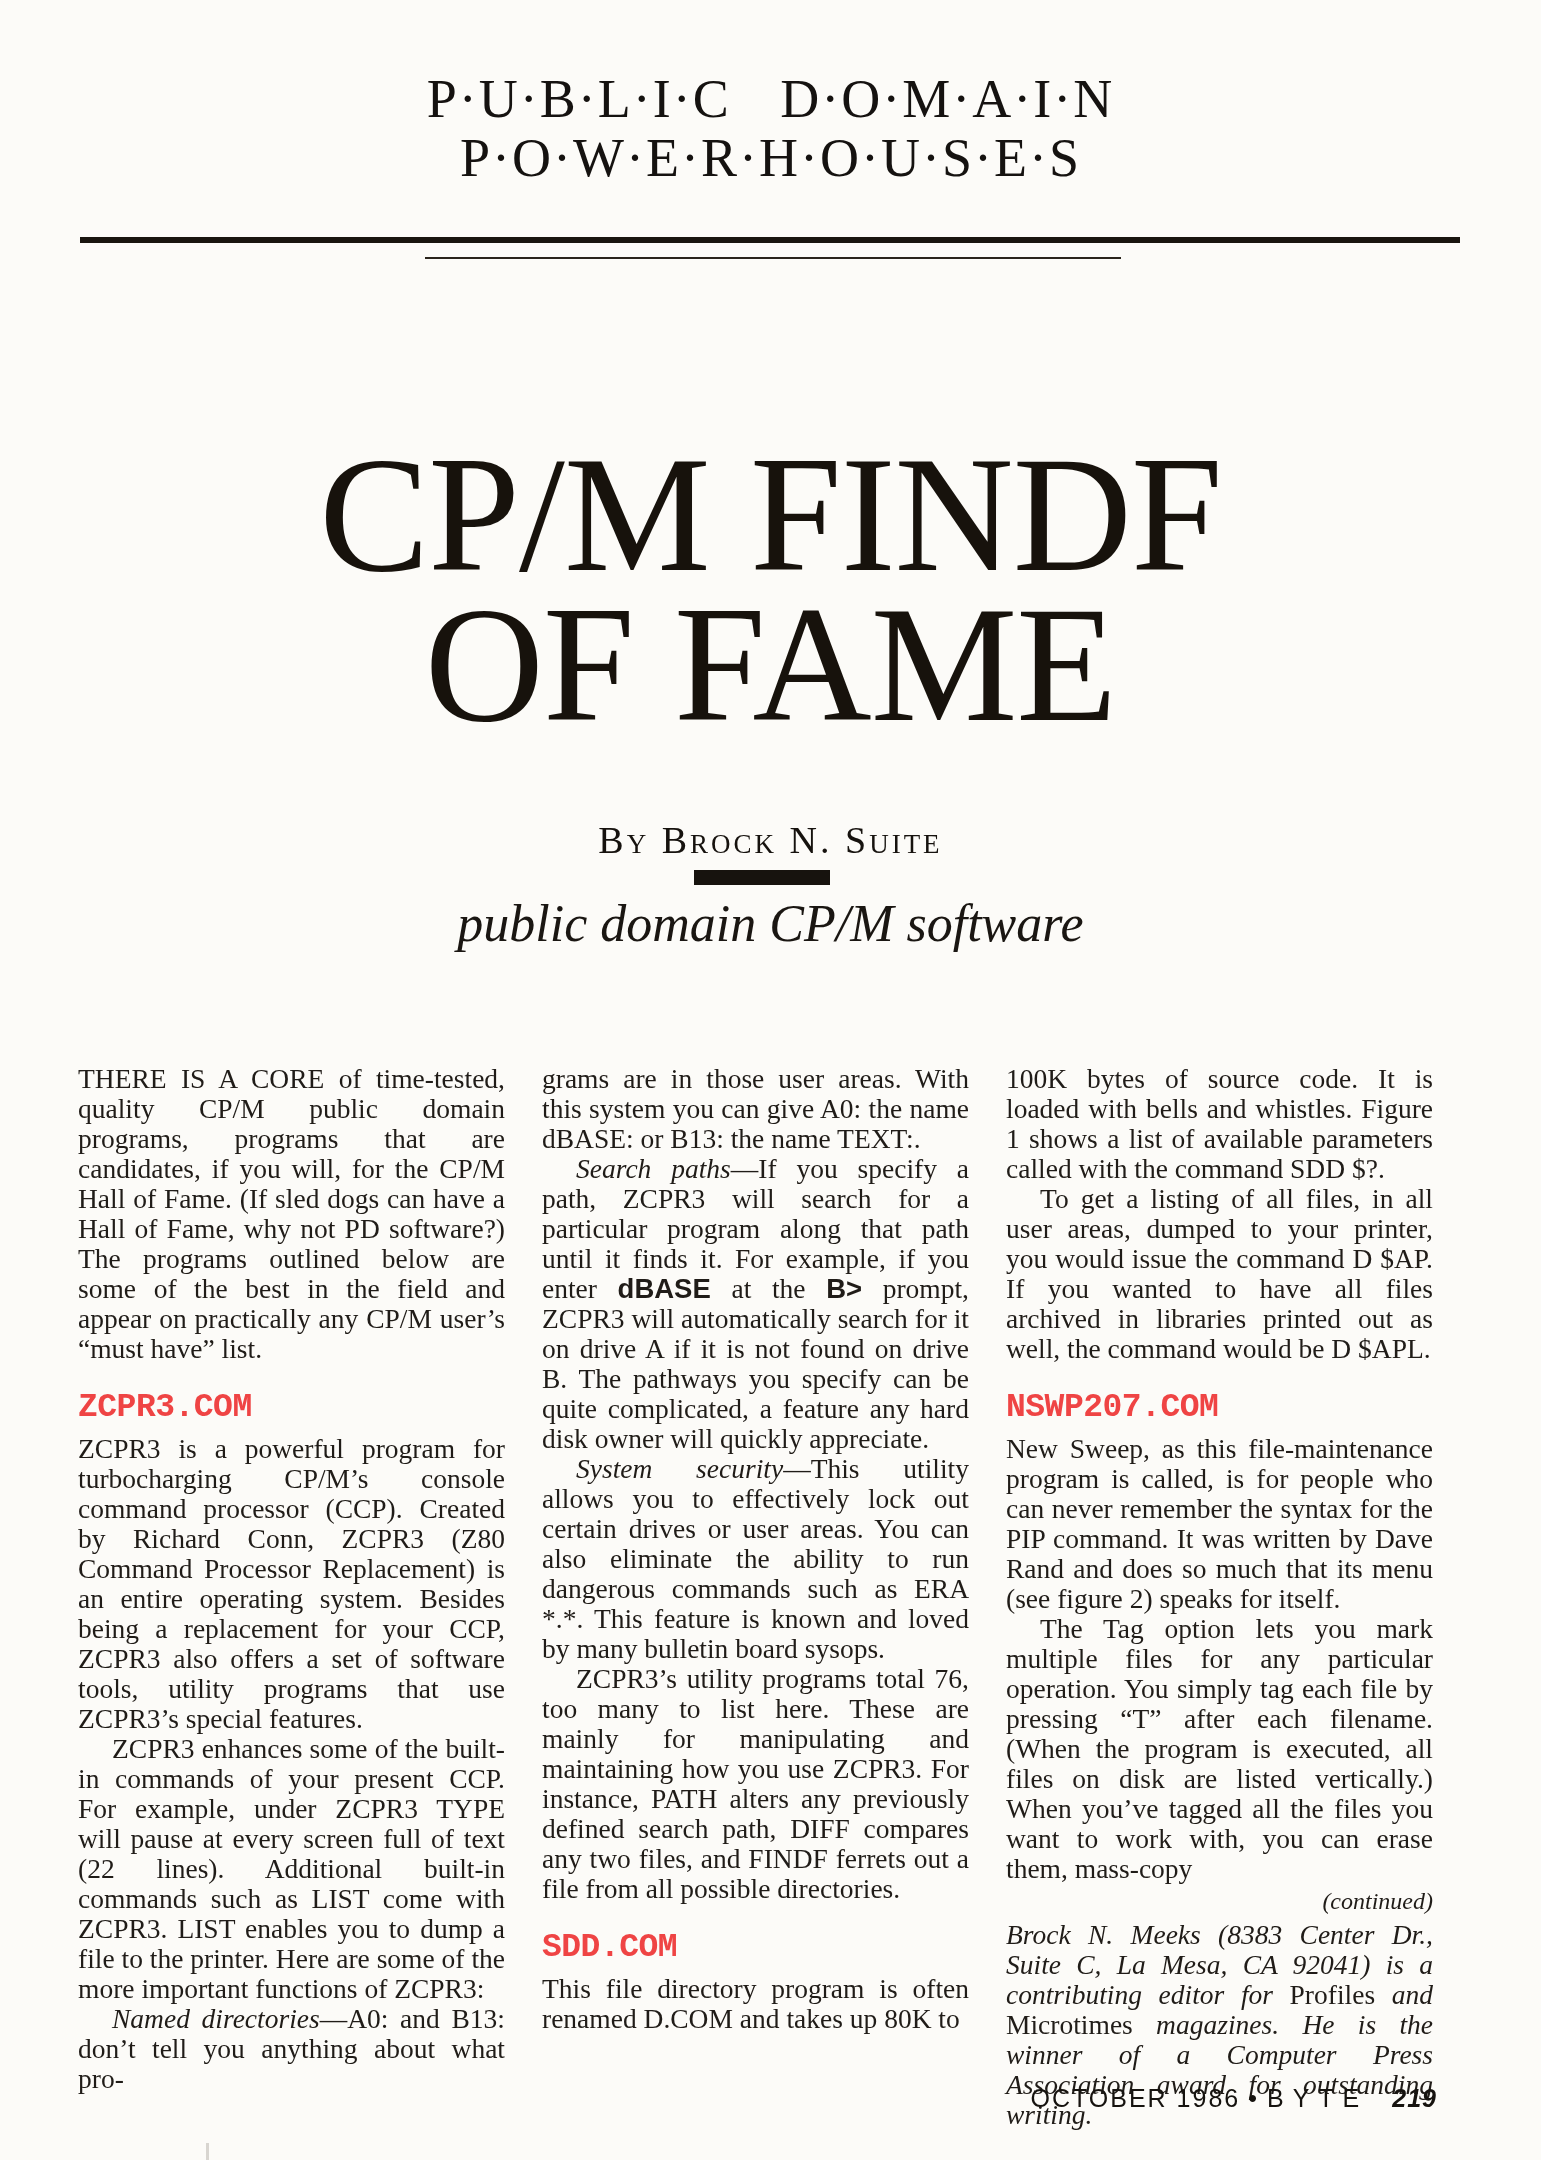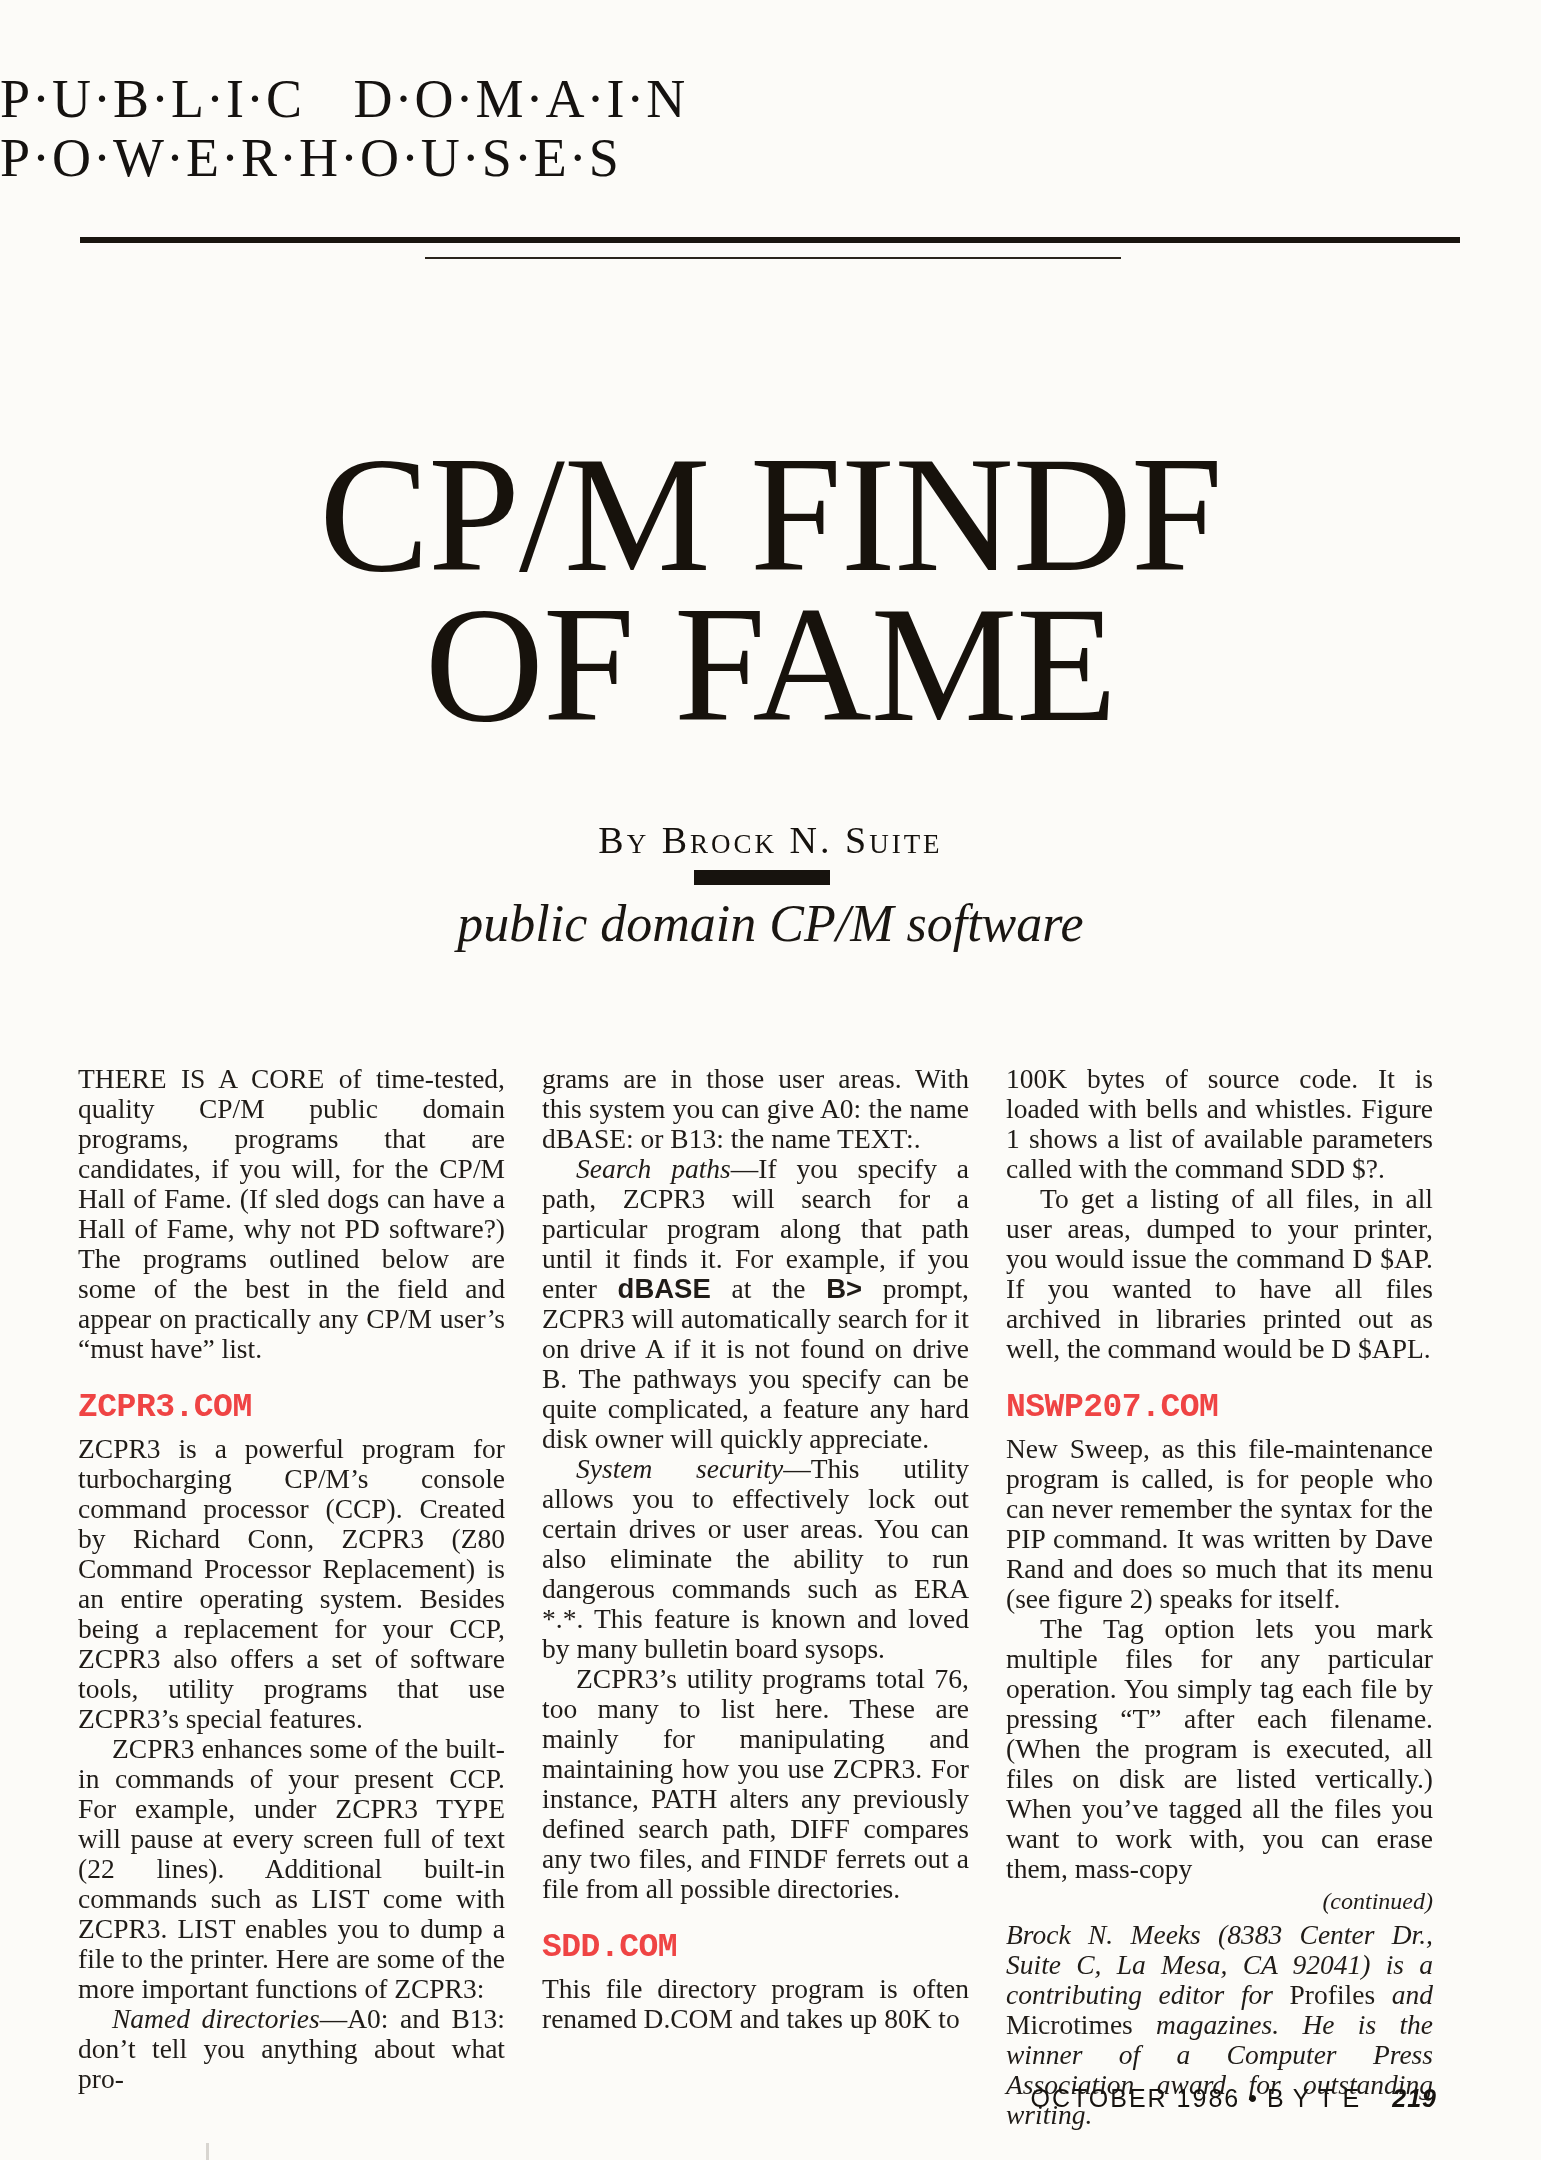--- a/index.html
+++ b/index.html
@@ -7,21 +7,21 @@
     position:relative;
     width:1541px;height:2160px;
     background:#fcfbf8;
     color:#1b1713;
     font-family:"Liberation Serif",serif;
     overflow:hidden;
     margin:0 auto;
   }
   .kicker{
     position:absolute;top:70px;left:0;width:100%;
-    text-align:left;
+    text-align:center;
     font-size:54px;line-height:59px;
     letter-spacing:2px;word-spacing:34px;
     color:#151210;
   }
   .rule-thick{position:absolute;left:80px;top:237px;width:1380px;height:6px;background:#19150f;}
   .rule-thin{position:absolute;left:425px;top:257px;width:696px;height:2px;background:#2a241c;}
   .title{
     position:absolute;top:440px;left:0;width:100%;margin:0;
     text-align:center;
     font-weight:400;

